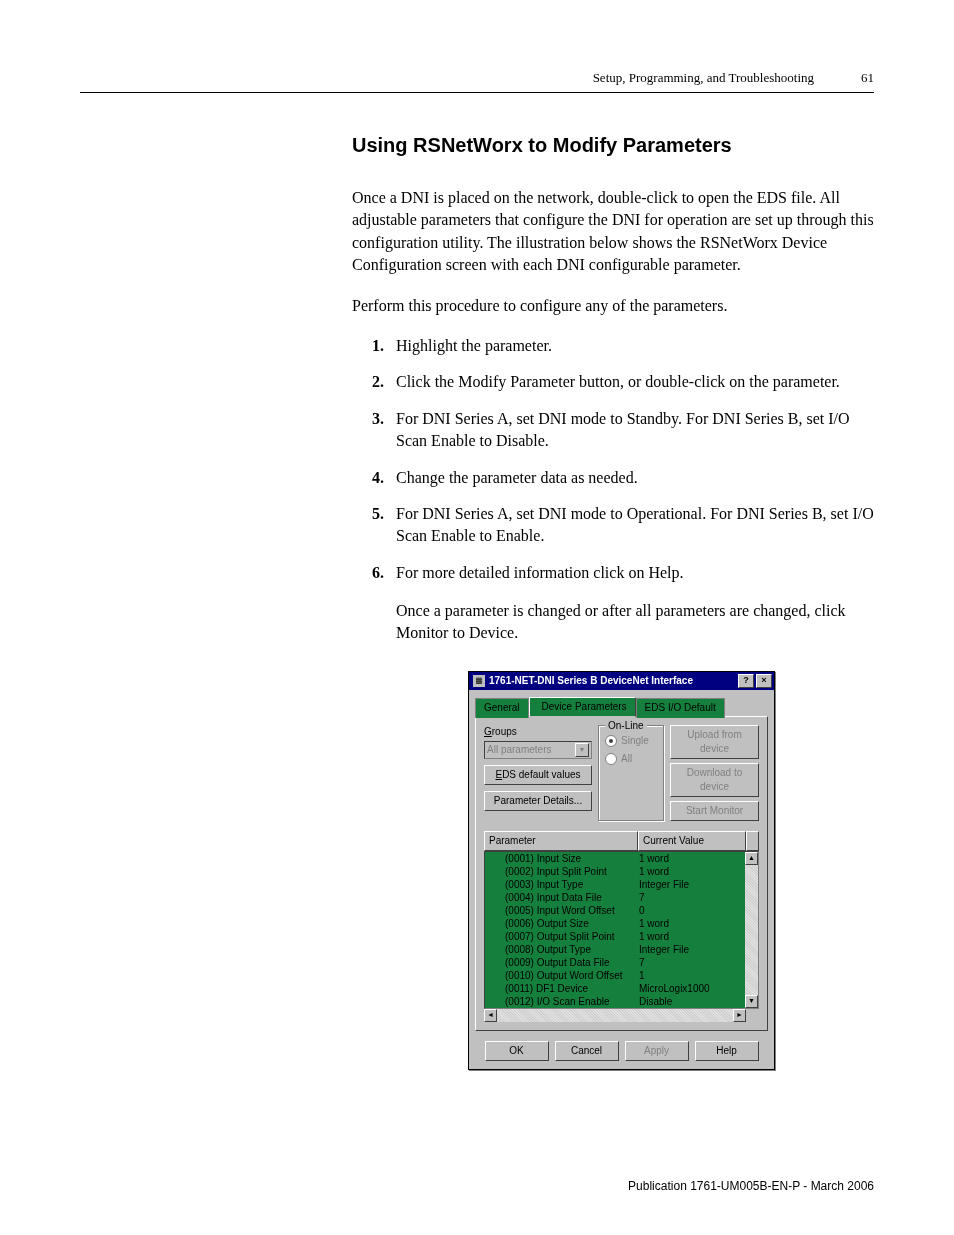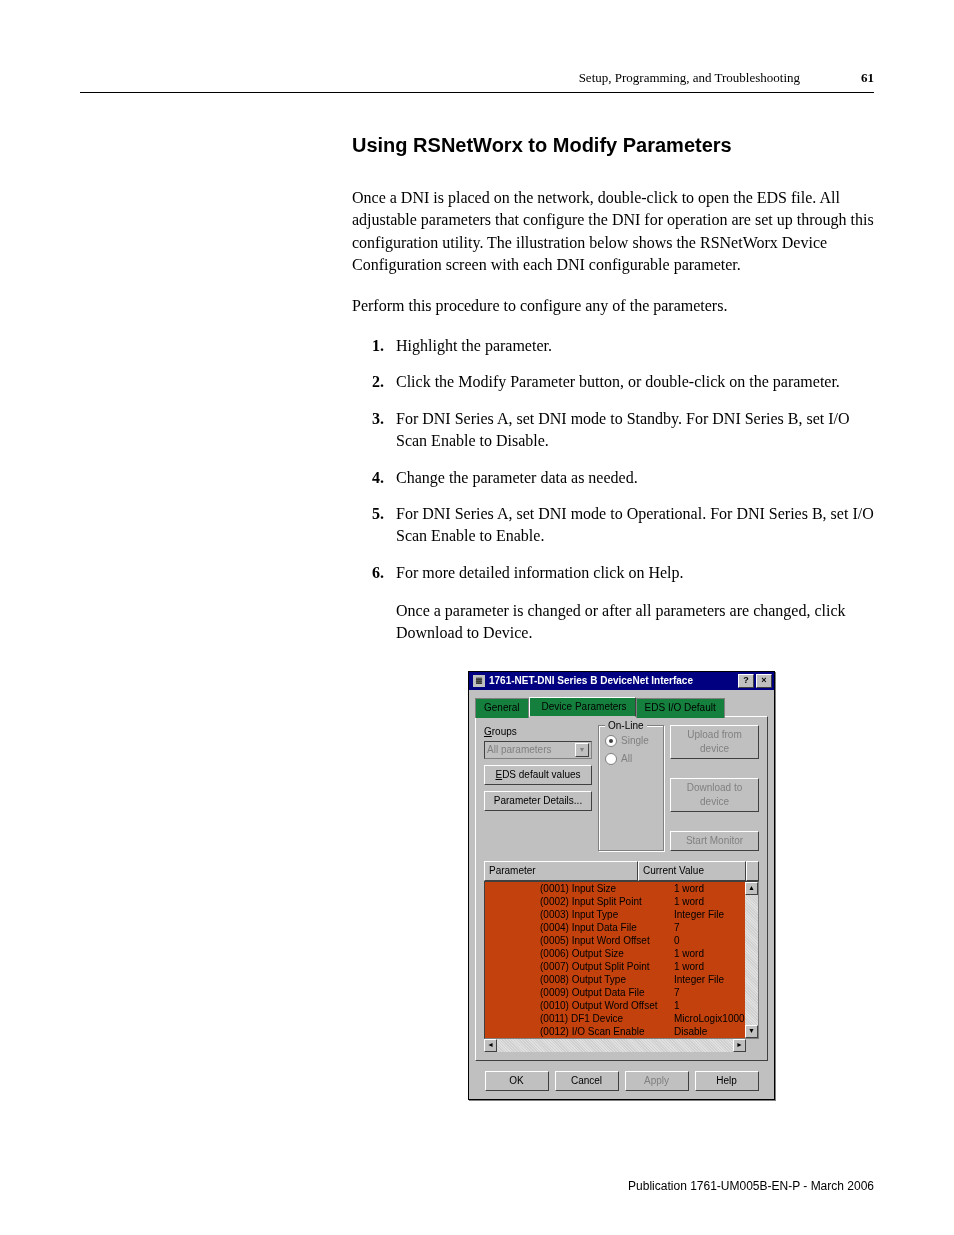--- a/index.html
+++ b/index.html
@@ -21,22 +21,22 @@
     margin-bottom: 38px;
   }
   .header {
     display: flex;
     justify-content: flex-end;
     font-size: 13px;
     padding-bottom: 6px;
     gap: 37px;
   }
   .header .pg {
-    font-weight: bold;
-    margin-left: 24px;
+    font-weight: normal;
+    margin-left: 10px;
   }
   .content {
     margin-left: 272px;
     line-height: 1.4;
     font-size: 16px;
   }
   .h2 {
     font-family: Arial, Helvetica, sans-serif;
     font-weight: bold;
     font-size: 20px;
@@ -211,47 +211,46 @@
     border: 1px solid #808080;
     background: #fff;
     margin-right: 4px;
     display:flex;align-items:center;justify-content:center;
   }
   .radio-row .dot.sel::after {
     content:"";display:block;width:4px;height:4px;border-radius:50%;background:#404040;
   }
   .rightbtns {
     flex: 1;
-    display: flex; flex-direction: column; gap: 19px;
+    display: flex; flex-direction: column; gap: 4px;
   }
   .rightbtns .btn { width: 100%; }
 
   .gridheader {
     display: flex;
     margin-top: 10px;
   }
   .gridheader .cell {
     background: #c0c0c0;
     border: 1px solid #fff;
     border-right-color:#404040;
     border-bottom-color:#404040;
     padding: 2px 4px;
     font-size: 10px;
     box-sizing: border-box;
   }
   .col-param { width: 154px; }
   .col-value { flex: 1; }
   .gridbody {
-    background: #c2410c;
+    background: #15803d;
     border: 1px solid #808080;
     border-top-color:#404040; border-left-color:#404040;
     height: 156px;
     overflow: hidden;
     position: relative;
-    padding-left: 35px;
   }
   .gridrow {
     display: flex;
     font-size: 10px;
     line-height: 13px;
   }
   .gridrow .pcell {
     width: 150px;
     padding: 0 4px 0 20px;
     box-sizing: border-box;
@@ -330,21 +329,21 @@
     <div class="para">Perform this procedure to configure any of the parameters.</div>
 
     <ol class="ol">
       <li data-num="1">Highlight the parameter.</li>
       <li data-num="2">Click the Modify Parameter button, or double-click on the parameter.</li>
       <li data-num="3">For DNI Series A, set DNI mode to Standby. For DNI Series B, set I/O Scan Enable to Disable.</li>
       <li data-num="4">Change the parameter data as needed.</li>
       <li data-num="5">For DNI Series A, set DNI mode to Operational. For DNI Series B, set I/O Scan Enable to Enable.</li>
       <li data-num="6">For more detailed information click on Help.</li>
     </ol>
-    <div class="followup para">Once a parameter is changed or after all parameters are changed, click Download to Device.</div>
+    <div class="followup para">Once a parameter is changed or after all parameters are changed, click Monitor to Device.</div>
 
     <div class="dialog">
       <div class="titlebar">
         <span class="appicon">▦</span>
         <span class="title-text">1761-NET-DNI Series B DeviceNet Interface</span>
         <span class="winbtn">?</span>
         <span class="winbtn">×</span>
       </div>
       <div class="dlgbody">
         <div class="tabs">

